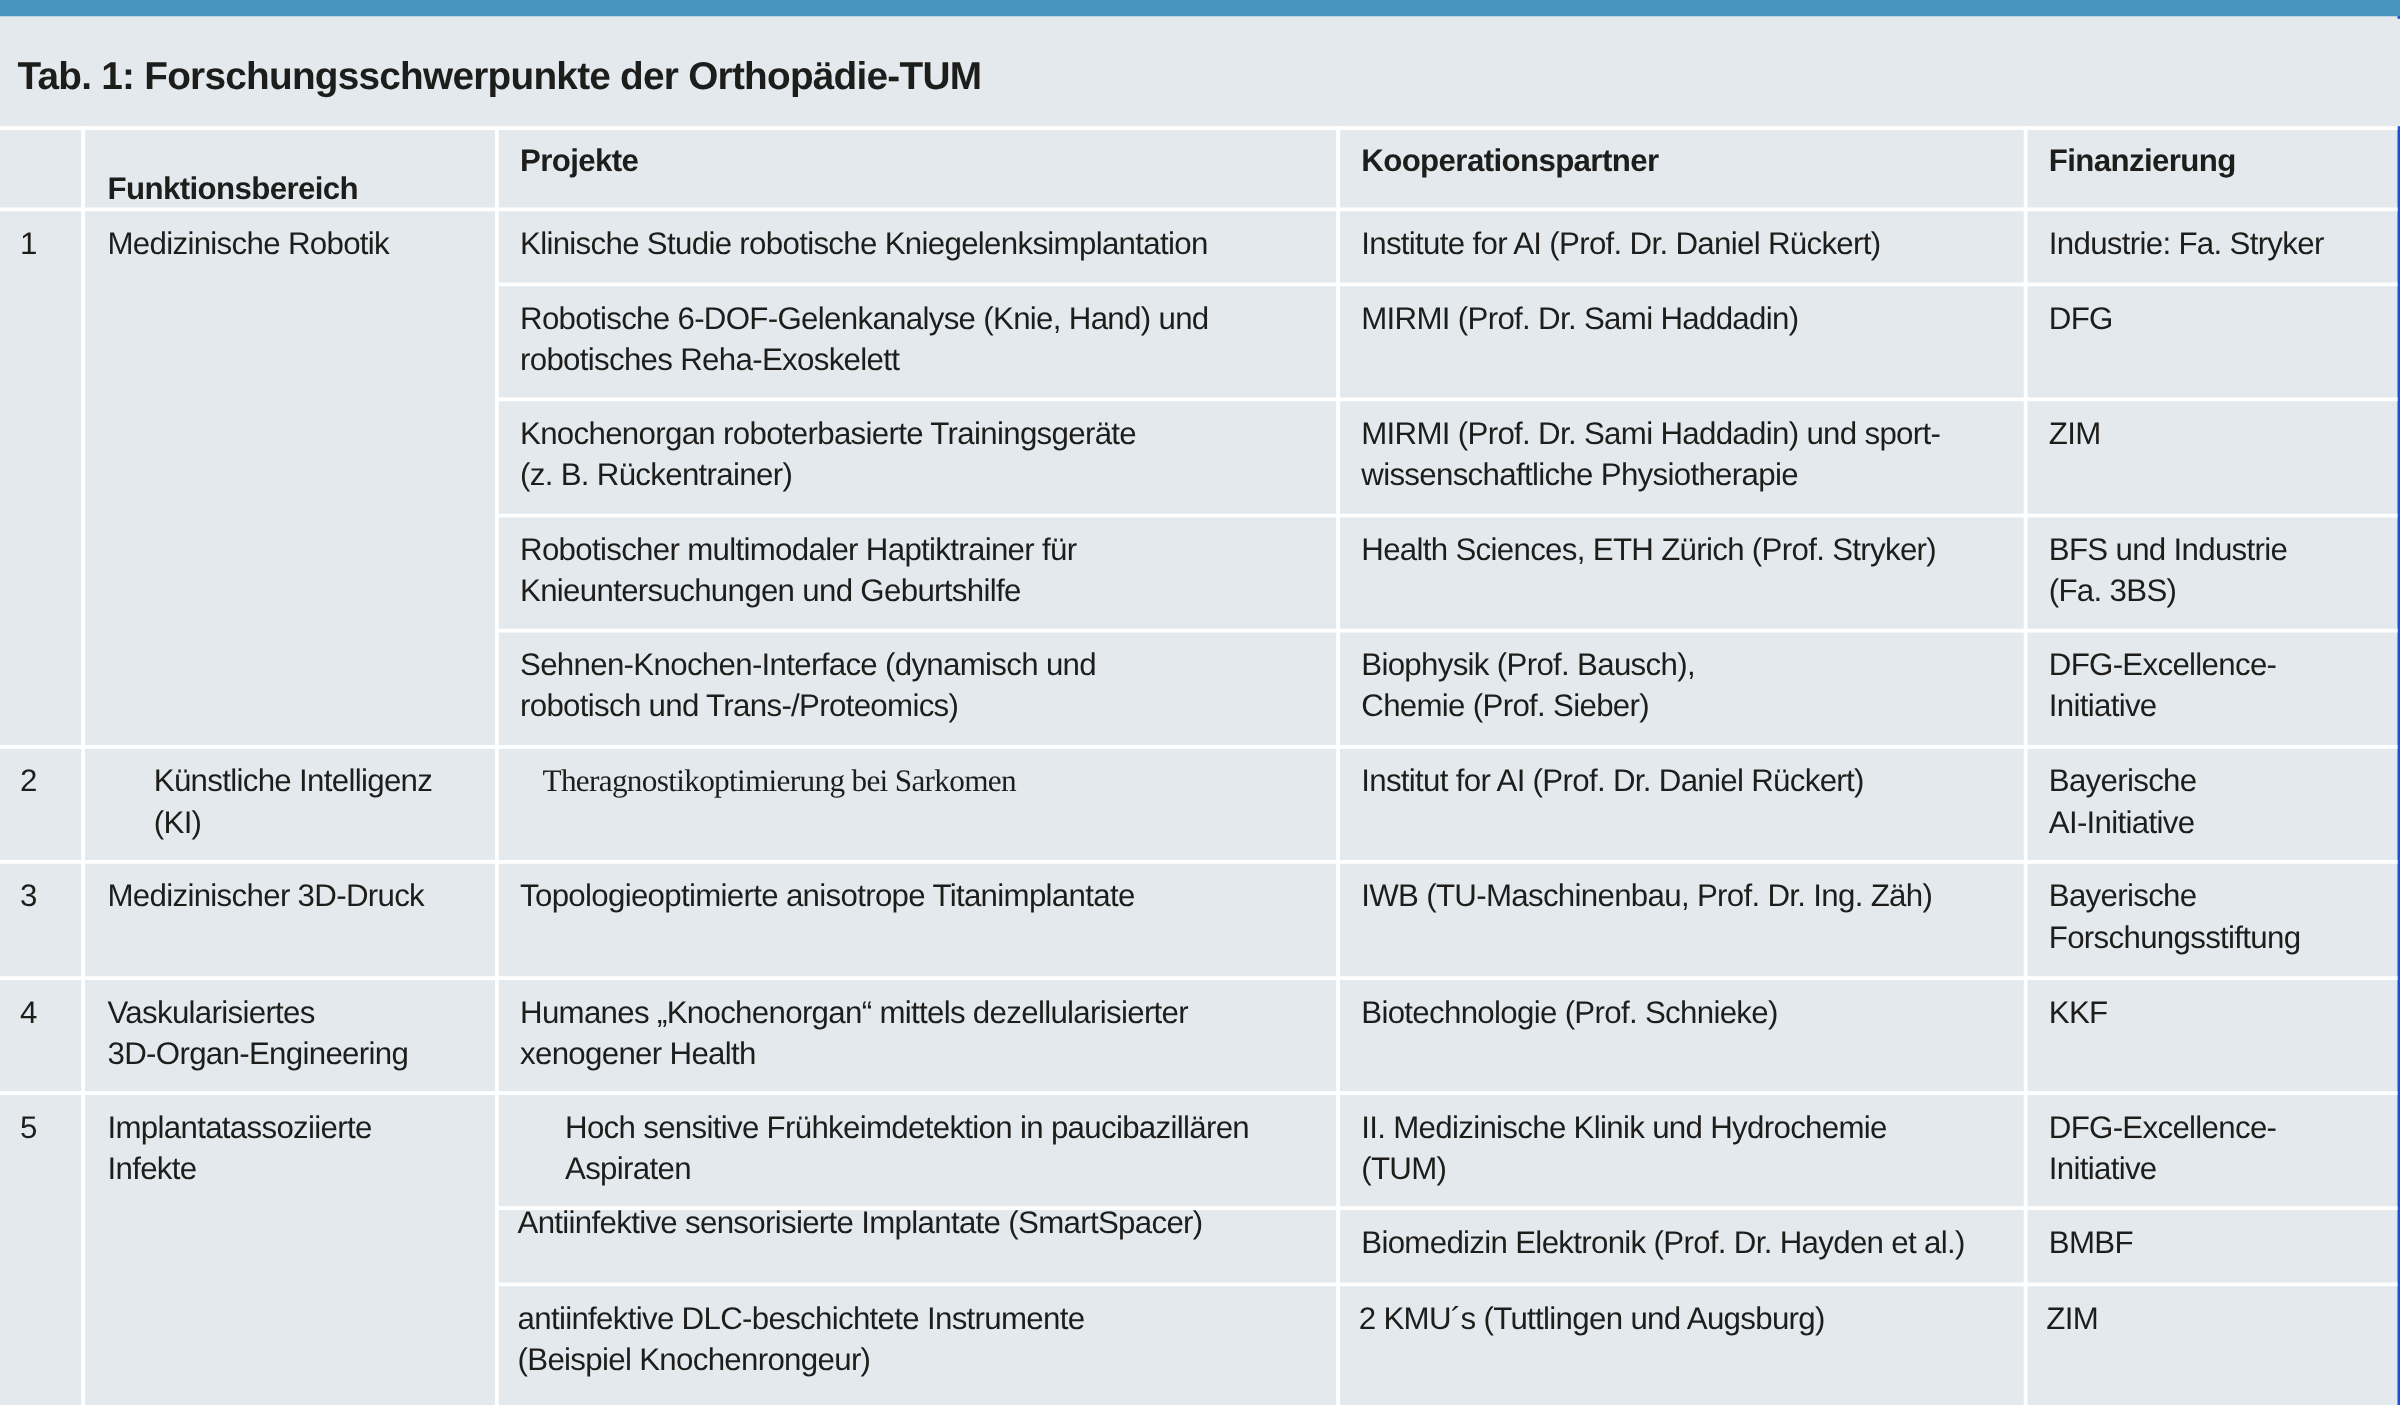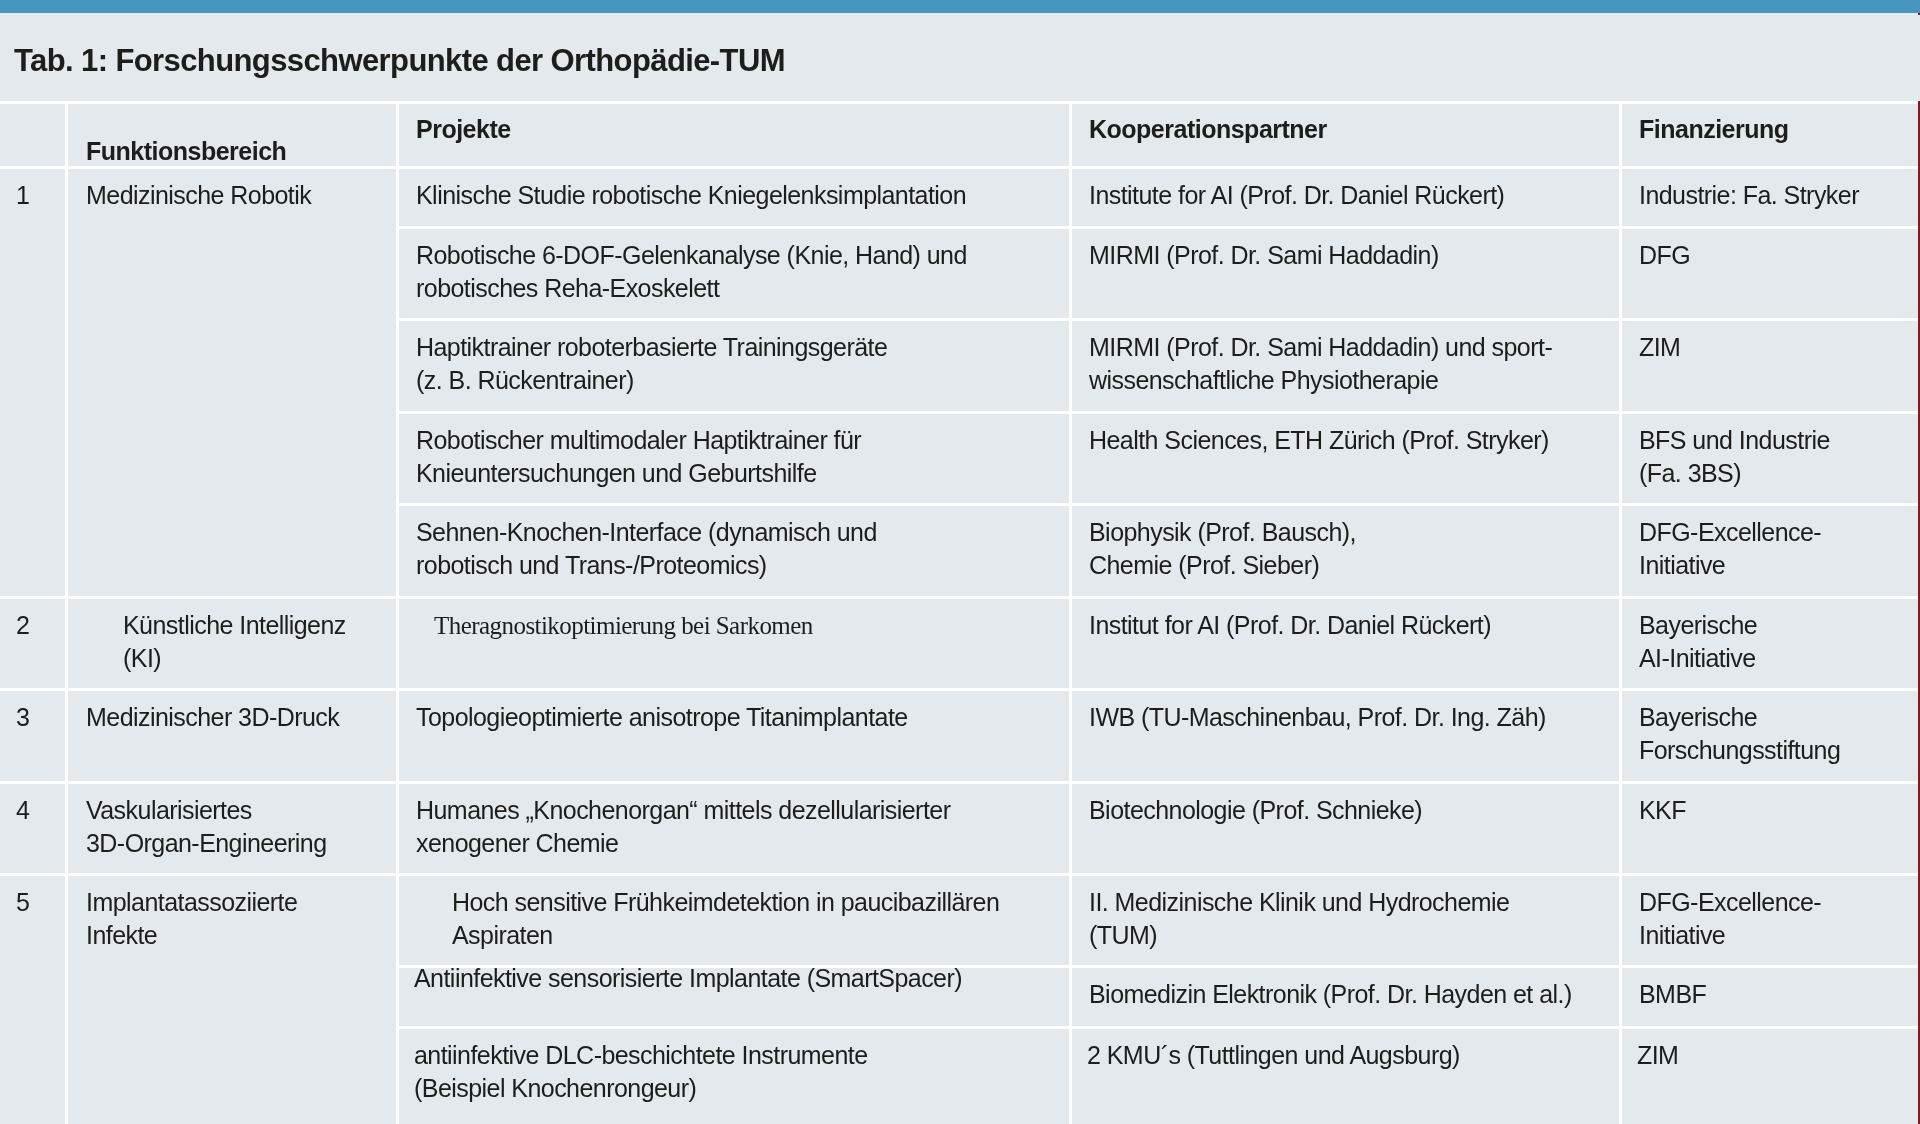--- a/index.html
+++ b/index.html
@@ -5,21 +5,21 @@
   html, body { margin: 0; padding: 0; }
   body {
     width: 1920px; height: 1124px; overflow: hidden;
     background: #ffffff;
     font-family: "Liberation Sans", "DejaVu Sans", sans-serif;
     color: #1d1d1b;
   }
   .frame {
     position: absolute; left: 0; top: 0; width: 1920px; height: 1124px;
     background: #e4e9ed;
-    border-right: 2px solid #7f1d1d;
+    border-right: 2px solid #1d4ed8;
     box-sizing: border-box;
   }
   .topbar {
     position: absolute; left: 0; top: 0; width: 1920px; height: 13px;
     background: #4796bf;
   }
   .title-row {
     position: absolute; left: 0; top: 15px; width: 1920px; height: 86px;
     background: #e4e9ed;
   }
@@ -88,21 +88,21 @@
       <div class="cell" style="left:1089px;top:179px;">Institute for AI (Prof. Dr. Daniel Rückert)</div>
       <div class="cell" style="left:1639px;top:179px;">Industrie: Fa. Stryker</div>
     </div>
     <div>
       <div class="cell" style="left:416px;top:239px;">Robotische 6-DOF-Gelenkanalyse (Knie, Hand) und
 robotisches Reha-Exoskelett</div>
       <div class="cell" style="left:1089px;top:239px;">MIRMI (Prof. Dr. Sami Haddadin)</div>
       <div class="cell" style="left:1639px;top:239px;">DFG</div>
     </div>
     <div>
-      <div class="cell" style="left:416px;top:331px;">Haptiktrainer roboterbasierte Trainingsgeräte
+      <div class="cell" style="left:416px;top:331px;">Knochenorgan roboterbasierte Trainingsgeräte
 (z. B. Rückentrainer)</div>
       <div class="cell" style="left:1089px;top:331px;">MIRMI (Prof. Dr. Sami Haddadin) und sport-
 wissenschaftliche Physiotherapie</div>
       <div class="cell" style="left:1639px;top:331px;">ZIM</div>
     </div>
     <div>
       <div class="cell" style="left:416px;top:424px;">Robotischer multimodaler Haptiktrainer für
 Knieuntersuchungen und Geburtshilfe</div>
       <div class="cell" style="left:1089px;top:424px;">Health Sciences, ETH Zürich (Prof. Stryker)</div>
       <div class="cell" style="left:1639px;top:424px;">BFS und Industrie
@@ -140,21 +140,21 @@
 Forschungsstiftung</div>
     </div>
   </div>
 
   <div>
     <div class="cell" style="left:16px;top:794px;">4</div>
     <div class="cell" style="left:86px;top:794px;">Vaskularisiertes
 3D-Organ-Engineering</div>
     <div>
       <div class="cell" style="left:416px;top:794px;">Humanes „Knochenorgan“ mittels dezellularisierter
-xenogener Chemie</div>
+xenogener Health</div>
       <div class="cell" style="left:1089px;top:794px;">Biotechnologie (Prof. Schnieke)</div>
       <div class="cell" style="left:1639px;top:794px;">KKF</div>
     </div>
   </div>
 
   <div>
     <div class="cell" style="left:16px;top:886px;">5</div>
     <div class="cell" style="left:86px;top:886px;">Implantatassoziierte
 Infekte</div>
     <div>

